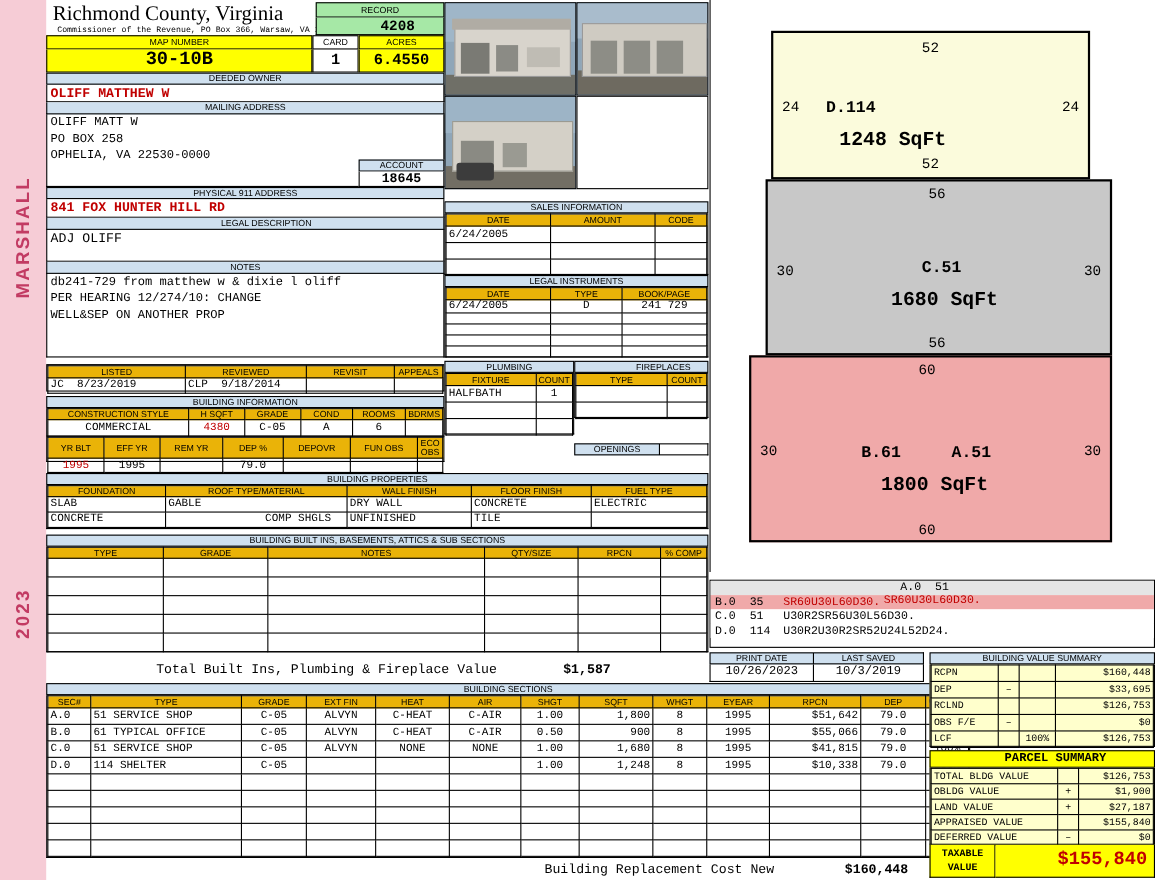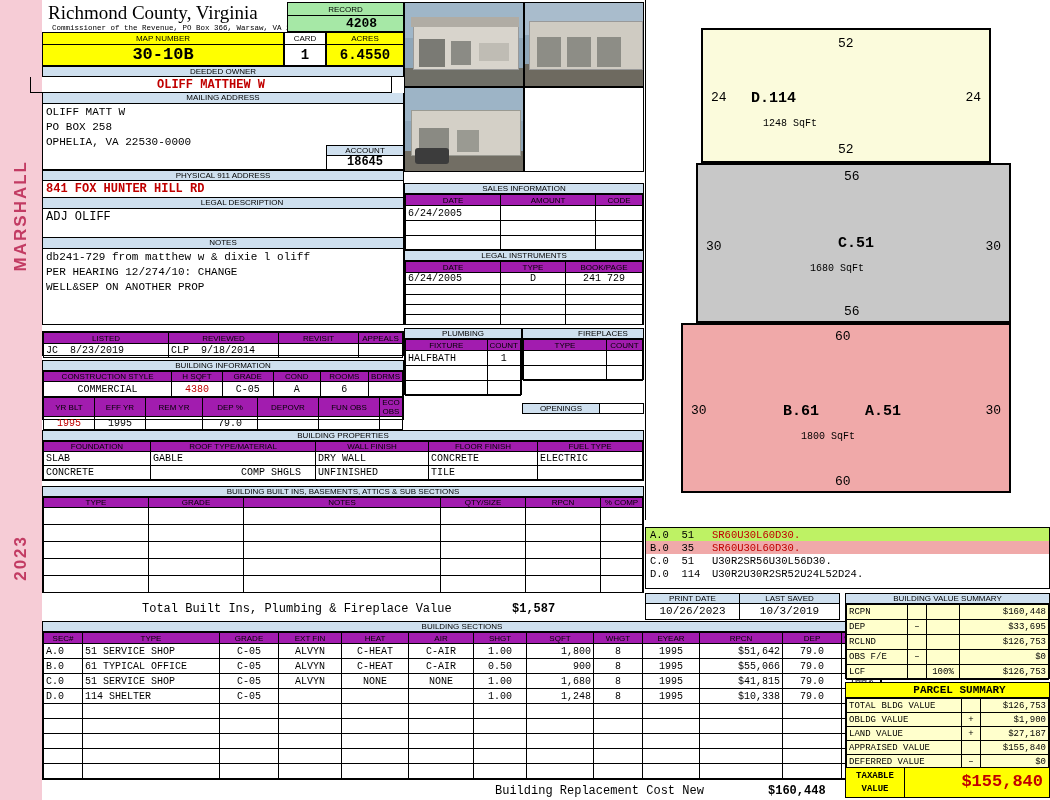--- a/index.html
+++ b/index.html
@@ -38,41 +38,41 @@
   .bold{font-weight:bold;}
   .center{text-align:center;}
   .right{text-align:right;}
   .yellow{background:#ffff00;}
   .green{background:#a6e8a6;}
   .lblue{background:#cfe0ef;}
   .txt{padding:1px 3px;}
 
   table.g{border-collapse:collapse;width:100%;font-size:10px;}
   table.g td,table.g th{border:1px solid #000;padding:0 2px;font-weight:normal;}
-  table.g th{font-size:8px;background:#a21caf;font-family:"Liberation Sans",sans-serif;}
+  table.g th{font-size:8px;background:#eab308;font-family:"Liberation Sans",sans-serif;}
 
   
   #hdr-title{font-family:"Liberation Serif",serif;font-size:19px;}
   #hdr-sub{font-size:7.5px;}
 
   
   .sk{position:absolute;border:2px solid #000;box-sizing:border-box;}
   .sk .inner{position:relative;width:100%;height:100%;}
   .skA{background:#fbfbdc;}
   .skC{background:#c8c8c8;}
   .skB{background:#f0a9a9;}
   .dim{position:absolute;font-size:13px;font-family:"Liberation Mono",monospace;}
   .lab{position:absolute;font-size:15px;font-weight:bold;font-family:"Liberation Mono",monospace;}
-  .sqft{position:absolute;font-size:10px;font-weight:normal;font-family:"Liberation Mono",monospace;}
+  .sqft{position:absolute;font-size:18px;font-weight:bold;font-family:"Liberation Mono",monospace;}
 
   .codes{position:absolute;font-size:10.5px;}
   .codes .row{display:flex;height:13px;align-items:center;}
   .codes .c1{width:62px;padding-left:4px;}
   .codes .c2{flex:1;}
-  .rowA{background:#bef264;}
+  .rowA{background:#e5e5e5;flex-direction:column;}
   .rowB{background:#f0a9a9;}
   .rowC{background:#ffffff;}
   .rowD{background:#ffffff;}
 
   .bsect td{font-size:10px;}
 </style>
 </head>
 <body>
 
 <div class="sheet">
@@ -138,21 +138,21 @@
     <div style="position:absolute;left:6px;top:22px;width:108px;height:44px;background:#d4d0c7;border:1px solid #9a9a92;"></div>
     <div style="position:absolute;left:14px;top:40px;width:30px;height:24px;background:#8a8a83;"></div>
     <div style="position:absolute;left:52px;top:42px;width:22px;height:22px;background:#9a9a92;"></div>
     <div style="position:absolute;left:10px;top:60px;width:34px;height:16px;background:#3c3c3c;border-radius:3px;"></div>
   </div>
   <div class="panel" style="left:524px;top:87px;width:120px;height:85px;background:#ffffff;"></div>
 
   <div class="panel lblue" style="left:42px;top:66px;width:362px;height:11px;">
     <div class="lblplain" style="line-height:10px;">DEEDED OWNER</div>
   </div>
-  <div class="panel" style="left:30px;top:77px;width:362px;height:16px;border-top:none;text-align:center;">
+  <div class="panel" style="left:42px;top:77px;width:362px;height:16px;border-top:none;">
     <div class="txt red bold" style="font-size:12px;line-height:14px;">OLIFF MATTHEW W</div>
   </div>
   <div class="panel lblue" style="left:42px;top:93px;width:362px;height:11px;border-top:none;">
     <div class="lblplain" style="line-height:10px;">MAILING ADDRESS</div>
   </div>
   <div class="panel" style="left:42px;top:104px;width:362px;height:66px;border-top:none;">
     <div class="txt" style="font-size:11px;line-height:15px;">
       <div>OLIFF MATT W</div>
       <div>PO BOX 258</div>
       <div></div>

